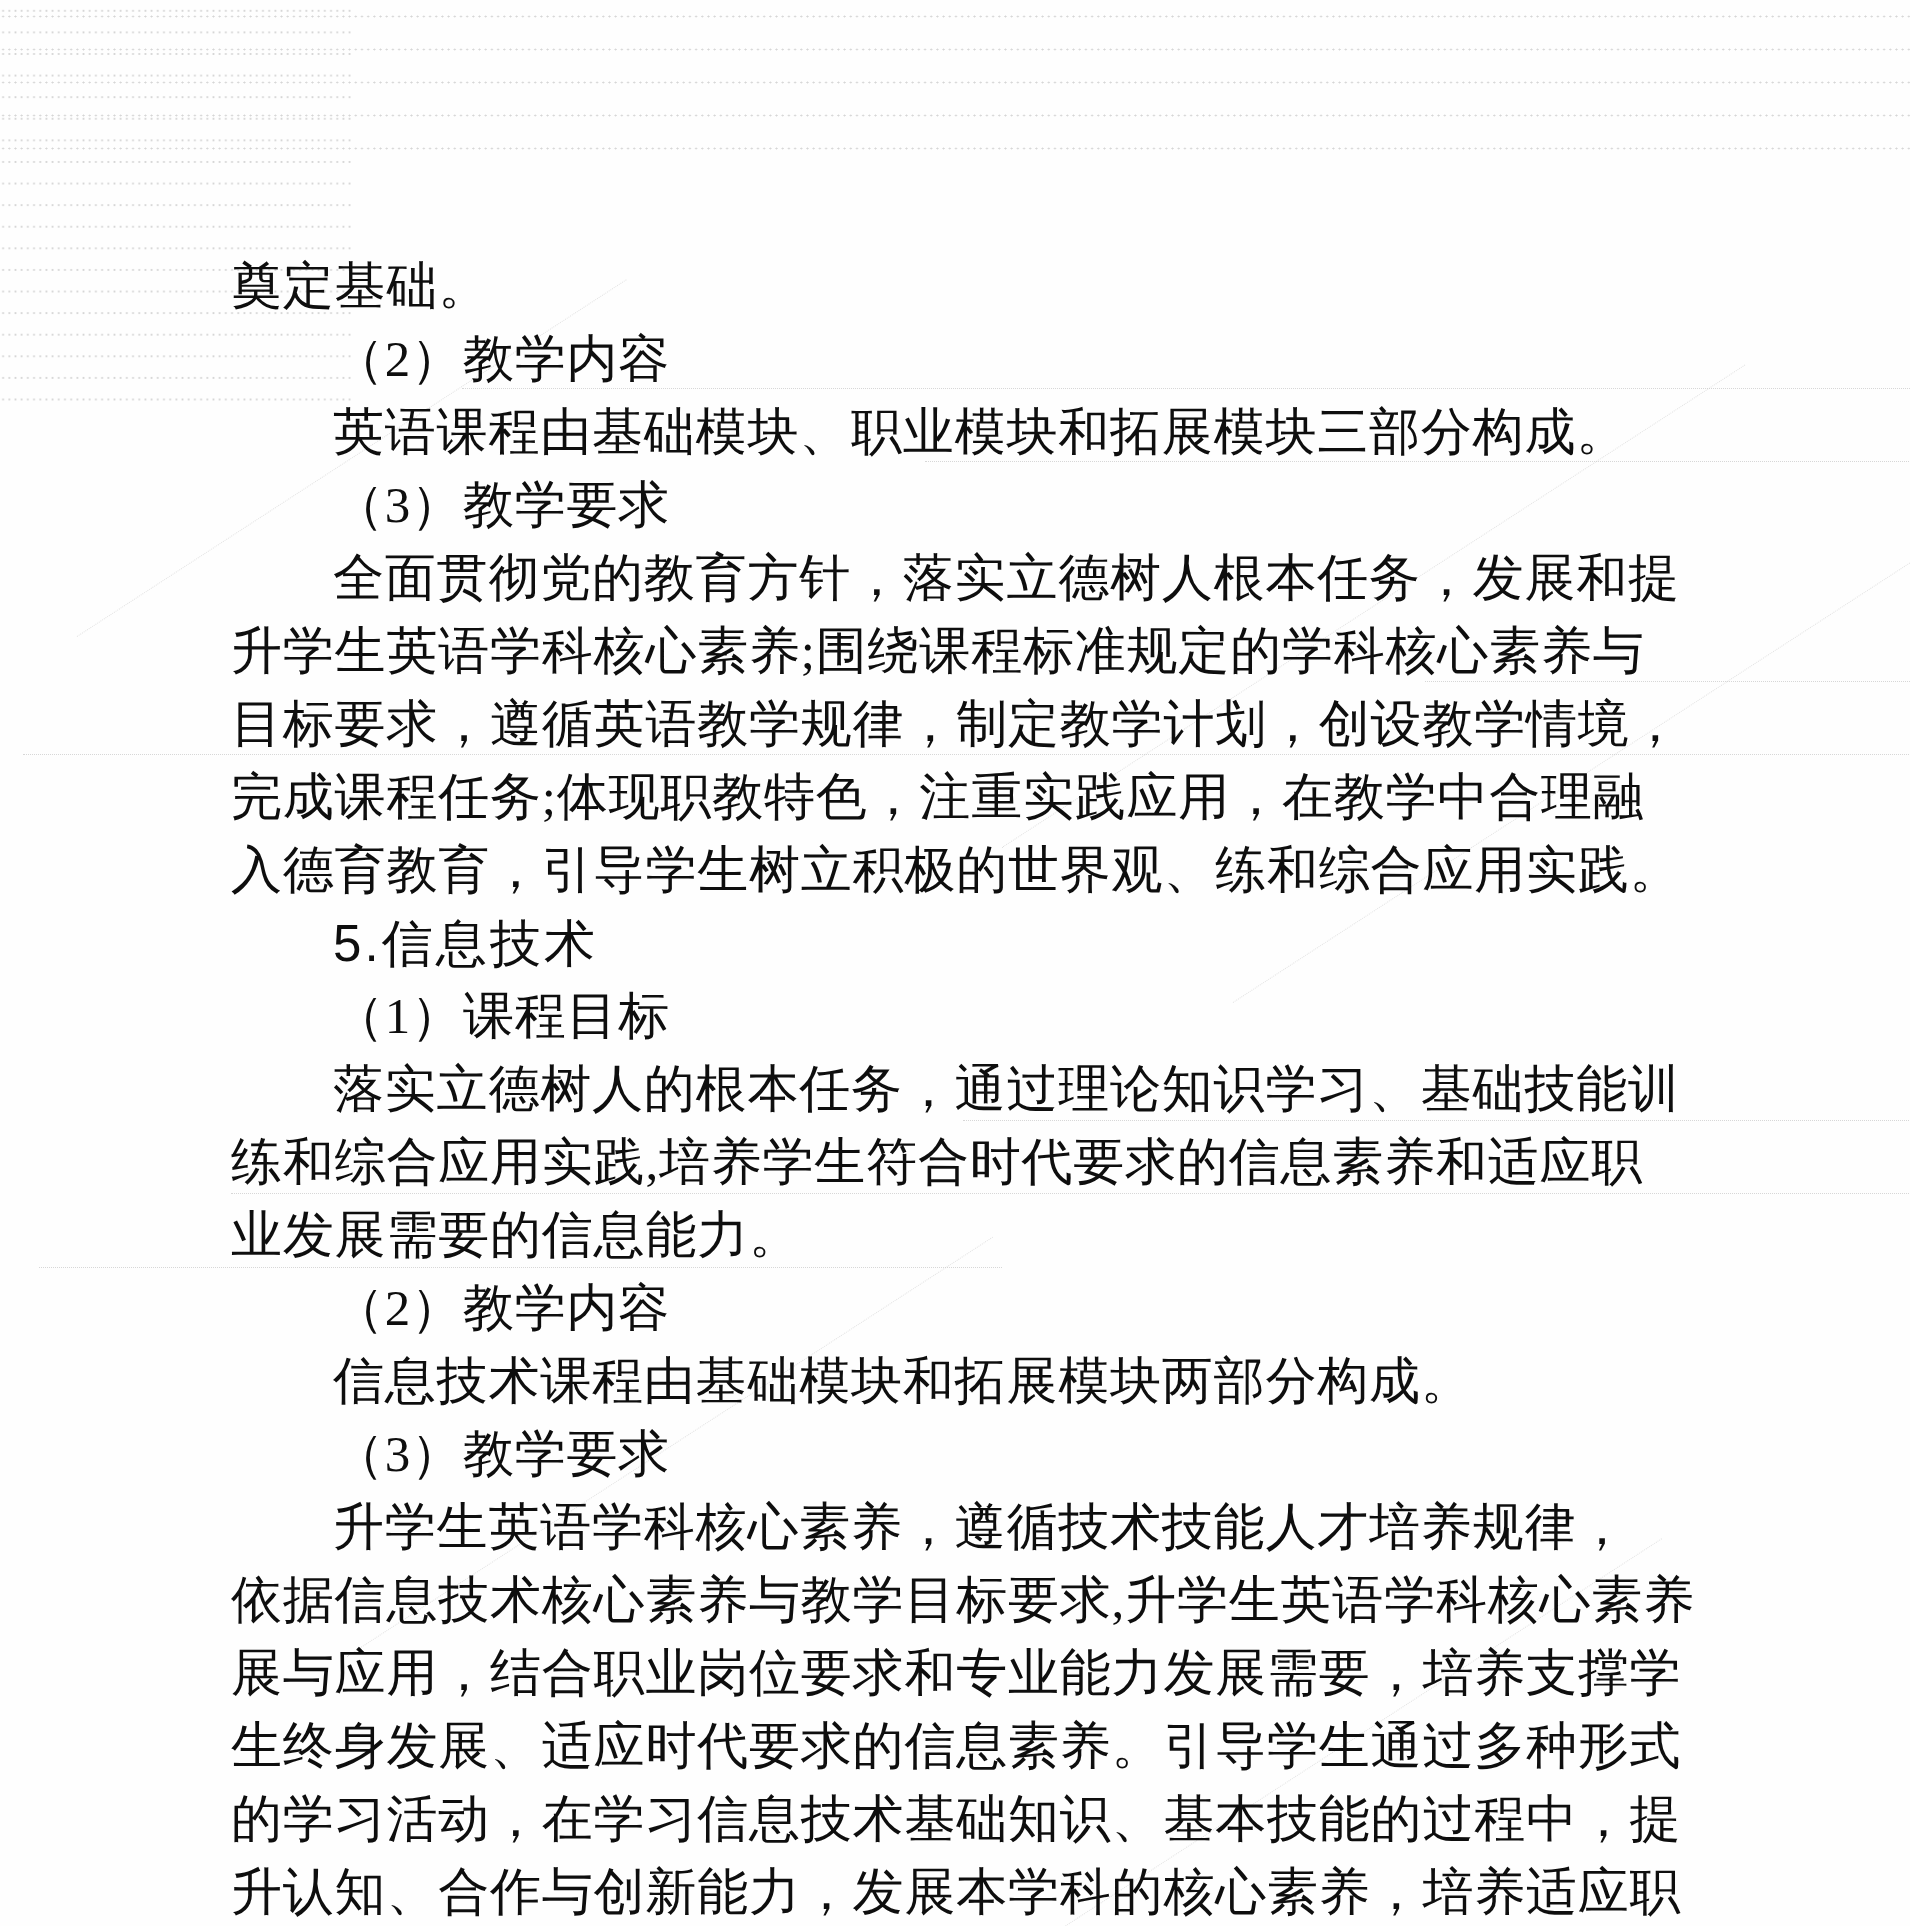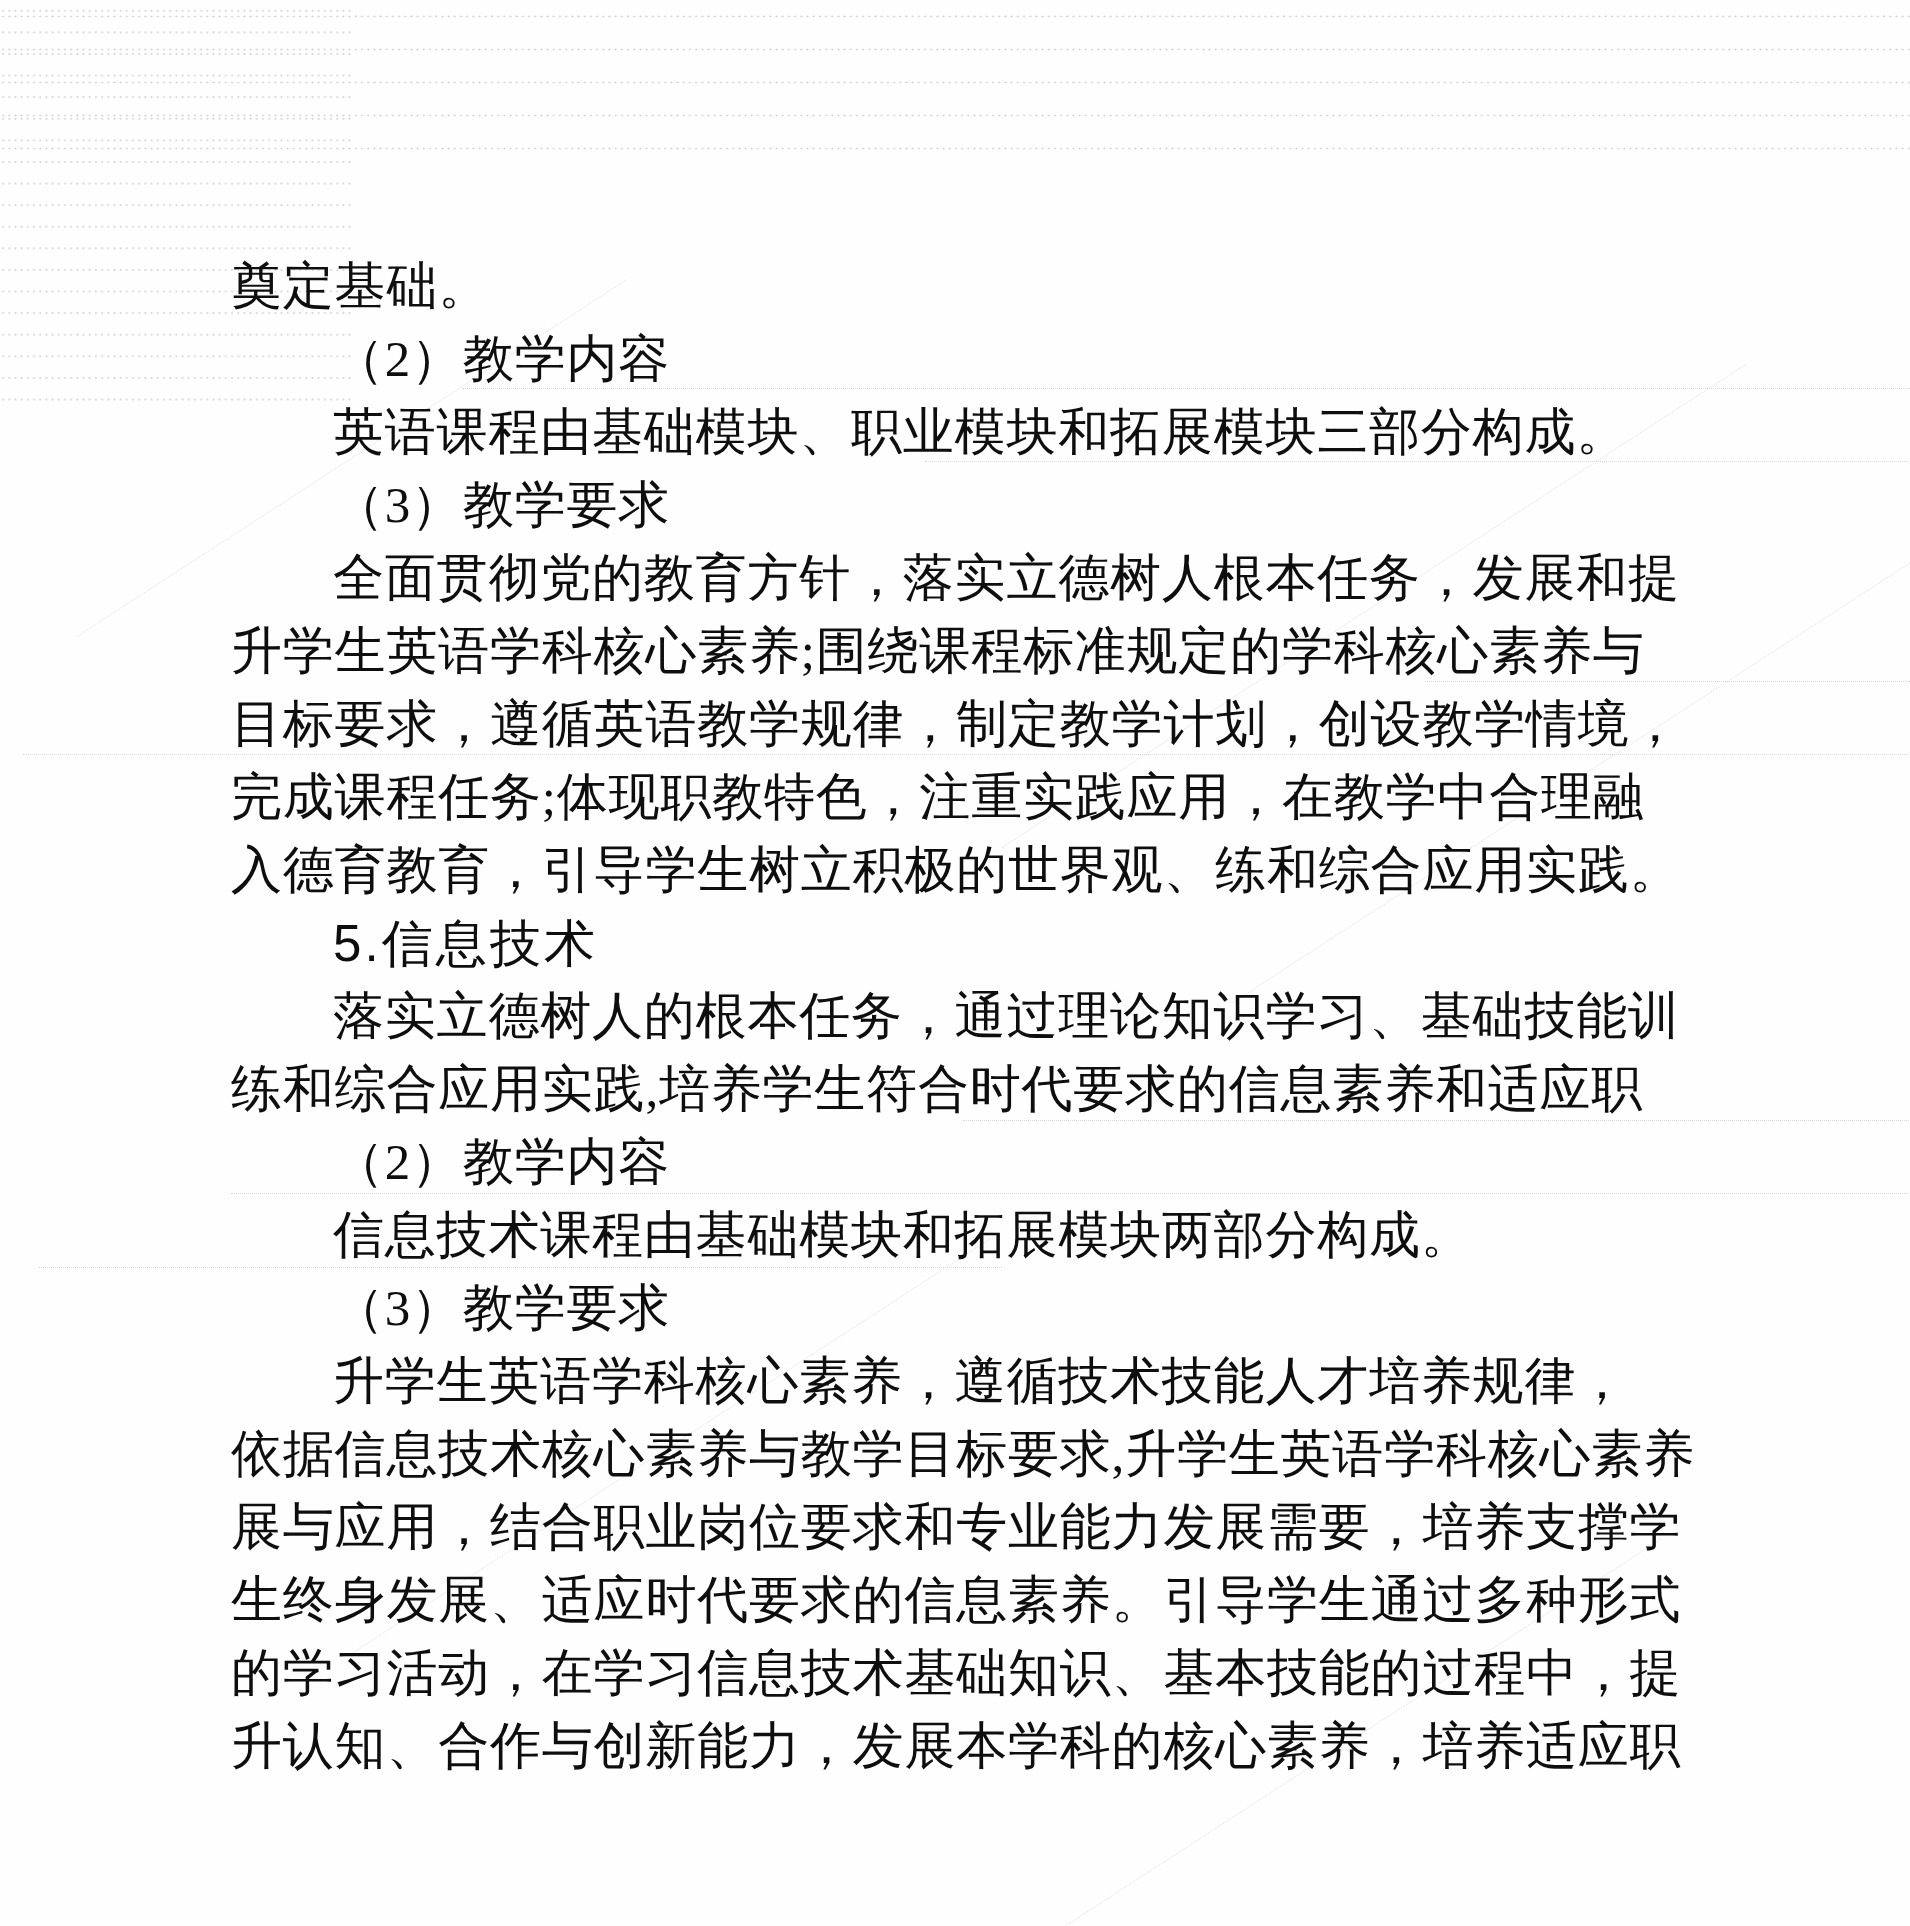--- a/index.html
+++ b/index.html
@@ -92,22 +92,24 @@
     <p class="line">奠定基础。</p>
     <p class="line indent">（2）教学内容</p>
     <p class="line indent">英语课程由基础模块、职业模块和拓展模块三部分构成。</p>
     <p class="line indent">（3）教学要求</p>
     <p class="line indent">全面贯彻党的教育方针，落实立德树人根本任务，发展和提</p>
     <p class="line">升学生英语学科核心素养;围绕课程标准规定的学科核心素养与</p>
     <p class="line">目标要求，遵循英语教学规律，制定教学计划，创设教学情境，</p>
     <p class="line">完成课程任务;体现职教特色，注重实践应用，在教学中合理融</p>
     <p class="line">入德育教育，引导学生树立积极的世界观、练和综合应用实践。</p>
     <p class="line indent bold">5.信息技术</p>
+    <p class="line indent">（1）课程目标</p>
     <p class="line indent">落实立德树人的根本任务，通过理论知识学习、基础技能训</p>
     <p class="line">练和综合应用实践,培养学生符合时代要求的信息素养和适应职</p>
+    <p class="line">业发展需要的信息能力。</p>
     <p class="line indent">（2）教学内容</p>
     <p class="line indent">信息技术课程由基础模块和拓展模块两部分构成。</p>
     <p class="line indent">（3）教学要求</p>
     <p class="line indent">升学生英语学科核心素养，遵循技术技能人才培养规律，</p>
     <p class="line">依据信息技术核心素养与教学目标要求,升学生英语学科核心素养</p>
     <p class="line">展与应用，结合职业岗位要求和专业能力发展需要，培养支撑学</p>
     <p class="line">生终身发展、适应时代要求的信息素养。引导学生通过多种形式</p>
     <p class="line">的学习活动，在学习信息技术基础知识、基本技能的过程中，提</p>
     <p class="line">升认知、合作与创新能力，发展本学科的核心素养，培养适应职</p>
 

